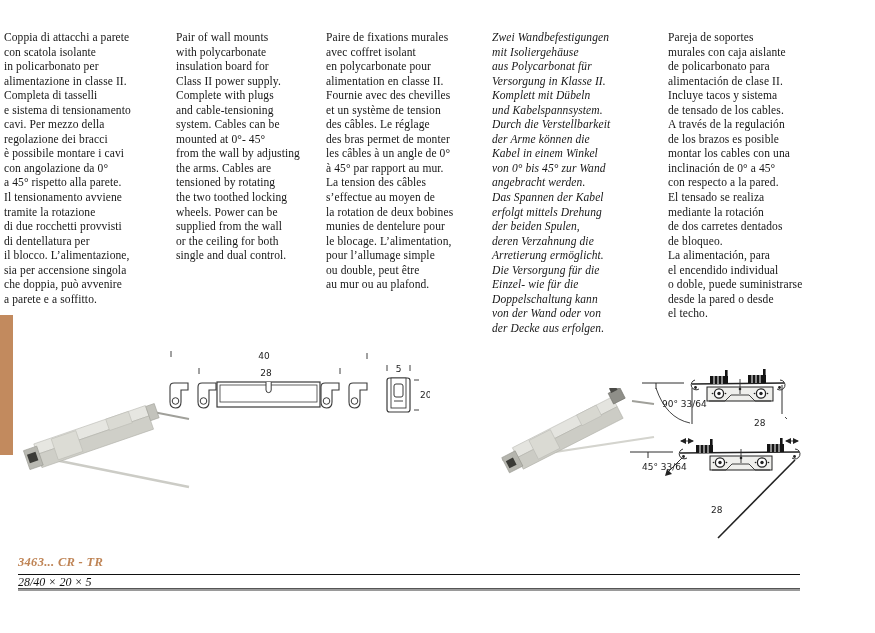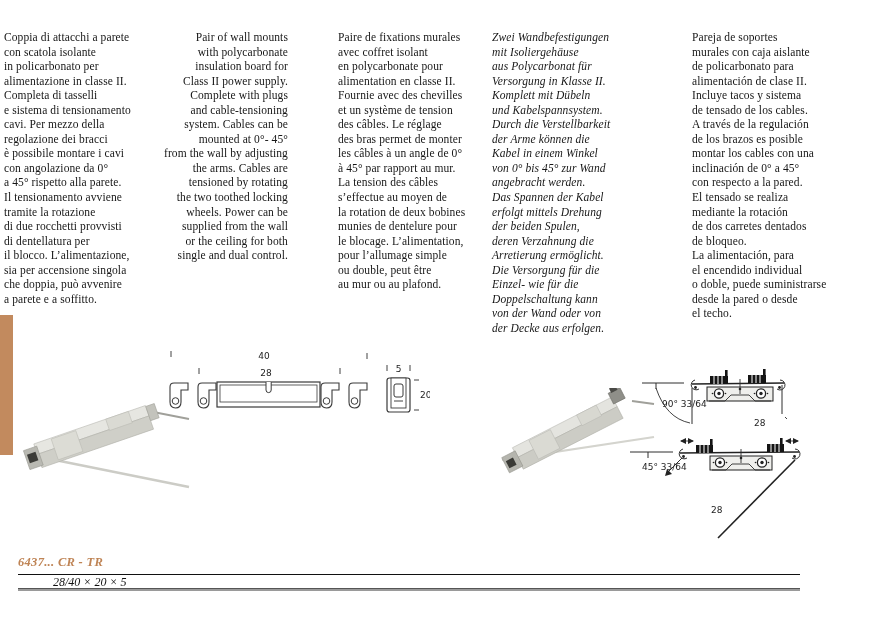--- a/index.html
+++ b/index.html
@@ -6,40 +6,40 @@
   body {
     width:875px; height:633px; position:relative;
     background:#ffffff; overflow:hidden;
     font-family:"Liberation Serif", serif;
   }
   .col {
     position:absolute; top:30px;
     font:11.5px/14.55px "Liberation Serif", serif;
     color:#161616; white-space:pre; letter-spacing:.1px;
   }
-  .col1{left:4px;}  .col2{left:164px;text-align:right;} .col3{left:338px;}
-  .col4{left:492px;font-style:italic;} .col5{left:692px;}
+  .col1{left:4px;}  .col2{left:176px;} .col3{left:326px;}
+  .col4{left:492px;font-style:italic;} .col5{left:668px;}
   .abs { position:absolute; }
   .accent-bar { left:0; top:315px; width:13px; height:140px; }
   .dim {
     font-family:"DejaVu Sans", sans-serif;
     font-size:9px; fill:#222;
   }
   .ln  { stroke:#2e2e2e; stroke-width:1;   fill:none; }
   .ln2 { stroke:#222222; stroke-width:1.6; fill:none; }
   .lnt { stroke:#2e2e2e; stroke-width:0.9; fill:none; }
   .code {
     position:absolute; left:18px; top:555px;
     font:italic bold 12.5px "Liberation Serif", serif;
     letter-spacing:.3px;
   }
   .rule1 { position:absolute; left:18px; top:574px; width:782px; height:1px; background:#111; }
   .dims {
     position:absolute; left:18px; top:575px;
-    font:italic 12px "Liberation Serif", serif; color:#111;margin-left:35px;
+    font:italic 12px "Liberation Serif", serif; color:#111;
   }
   .rule2 {
     position:absolute; left:18px; top:588px; width:782px; height:3px;
     border-top:1px solid #555; background:#9a9a9a; box-sizing:border-box;
   }
 </style>
 </head>
 <body>
 
 <div class="col col1">Coppia di attacchi a parete
@@ -311,16 +311,16 @@
         <circle cx="140.5" cy="94.5" r="0.8" fill="#222"></circle>
       <line x1="113" y1="81" x2="113" y2="95" class="lnt"></line>
       <circle cx="113" cy="90" r="1.3" fill="#222"></circle>
     </g>
 
     <line x1="167" y1="92" x2="90" y2="170" class="ln2"></line>
     <text x="83" y="145" class="dim">28</text>
   </g>
 </svg>
 
-<div class="code" style="color: rgb(191, 132, 85);">6437... CR - TR</div>
+<div class="code" style="color: rgb(191, 132, 85);">3463... CR - TR</div>
 <div class="rule1"></div>
 <div class="dims">28/40 × 20 × 5</div>
 <div class="rule2"></div>
 
 </body></html>

